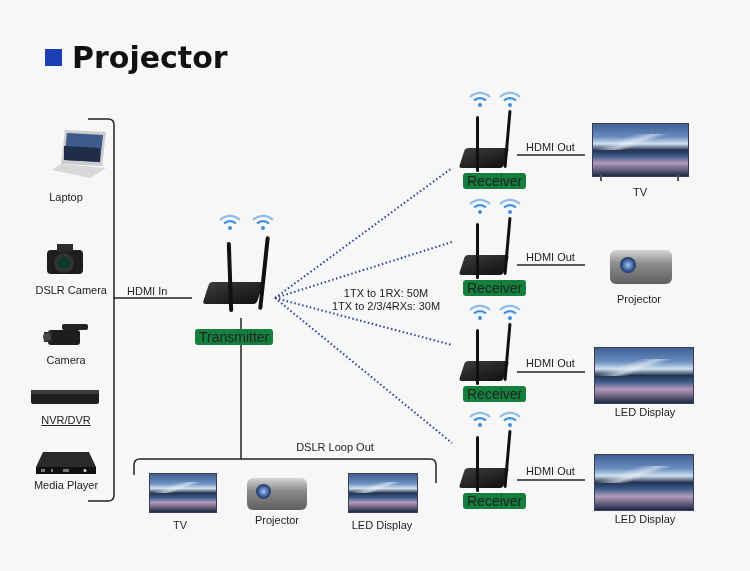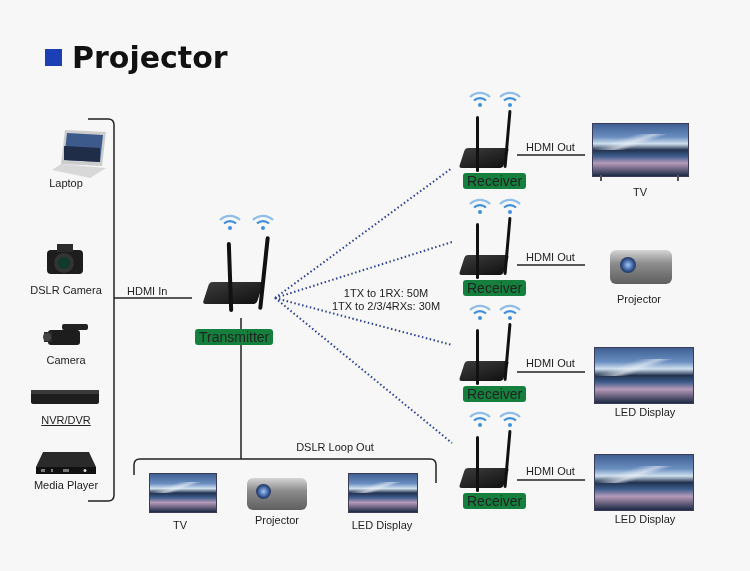--- a/index.html
+++ b/index.html
@@ -50,31 +50,31 @@
 </svg>
 
 <div class="abs" style="left:50px;top:128px;width:60px;height:50px;">
   <svg width="60" height="50">
       <polygon points="15,2 56,4 52,38 11,36" fill="#ccc"></polygon>
       <polygon points="17,5 53,7 50,34 14,32" fill="#3c5a8c"></polygon>
       <polygon points="14,18 50,20 50,34 14,32" fill="#1f2d48"></polygon>
       <polygon points="2,42 40,50 56,40 11,36" fill="#d8d8d8"></polygon>
     </svg>
 </div>
-<div class="abs lbl" style="left:30px;top:177px;width:72px;">Laptop</div>
+<div class="abs lbl" style="left:30px;top:191px;width:72px;">Laptop</div>
 
 <div class="abs" style="left:45px;top:242px;width:40px;height:36px;">
   <svg width="40" height="36">
       <rect x="2" y="8" width="36" height="24" rx="4" fill="#1d1d1d"></rect>
       <rect x="12" y="2" width="16" height="8" fill="#2b2b2b"></rect>
       <circle cx="19" cy="21" r="10" fill="#333"></circle>
       <circle cx="19" cy="21" r="6" fill="#0f3a2a"></circle>
     </svg>
 </div>
-<div class="abs lbl" style="left:25px;top:284px;width:82px;">DSLR Camera</div>
+<div class="abs lbl" style="left:25px;top:284px;width:82px;text-align:right;">DSLR Camera</div>
 
 <div class="abs" style="left:42px;top:322px;width:50px;height:26px;">
   <svg width="50" height="26">
       <rect x="6" y="8" width="32" height="15" rx="3" fill="#1d1d1d"></rect>
       <rect x="2" y="10" width="8" height="10" fill="#2a2a2a"></rect>
       <rect x="20" y="2" width="26" height="6" rx="2" fill="#222"></rect>
       <circle cx="5" cy="15" r="4" fill="#444"></circle>
     </svg>
 </div>
 <div class="abs lbl" style="left:30px;top:354px;width:72px;">Camera</div>

